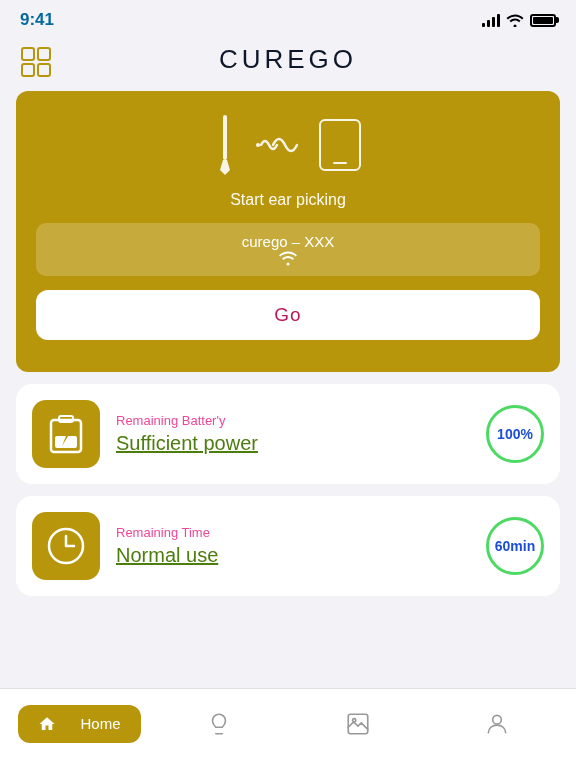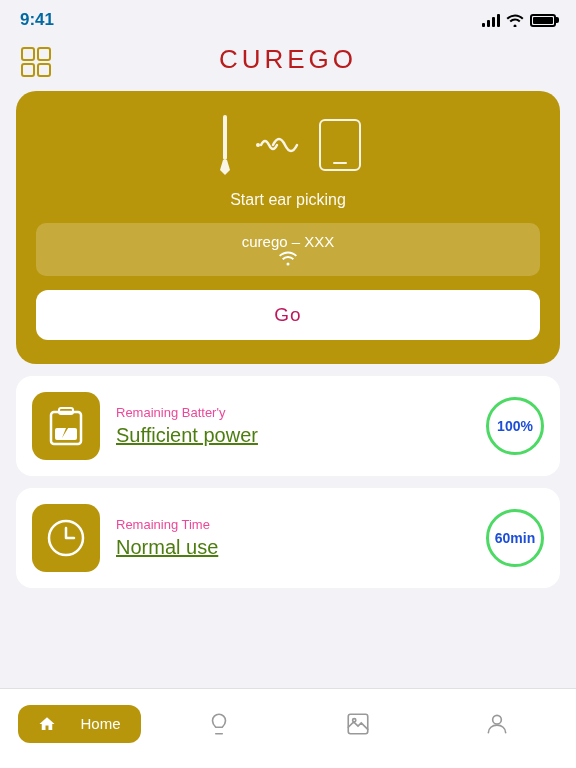--- a/index.html
+++ b/index.html
@@ -84,36 +84,36 @@
       align-items: center;
       justify-content: center;
       padding: 8px 20px 12px;
       position: relative;
       background: #f2f2f7;
     }
     .header-logo {
       font-size: 26px;
       font-weight: 400;
       letter-spacing: 4px;
-      color: #b91c1c;
+      color: #0f172a;
       font-family: 'Trebuchet MS', sans-serif;
     }
     .header-grid-icon {
       position: absolute;
       left: 20px;
       top: 50%;
       transform: translateY(-50%);
     }
 
     
     .main-card {
       margin: 4px 16px 12px;
       background: #b8960c;
-      border-radius: 20px;
-      padding: 24px 20px 24px;
+      border-radius: 12px;
+      padding: 24px 20px 32px;
       display: flex;
       flex-direction: column;
       align-items: center;
     }
 
     
     .icons-row {
       display: flex;
       align-items: center;
       gap: 20px;

